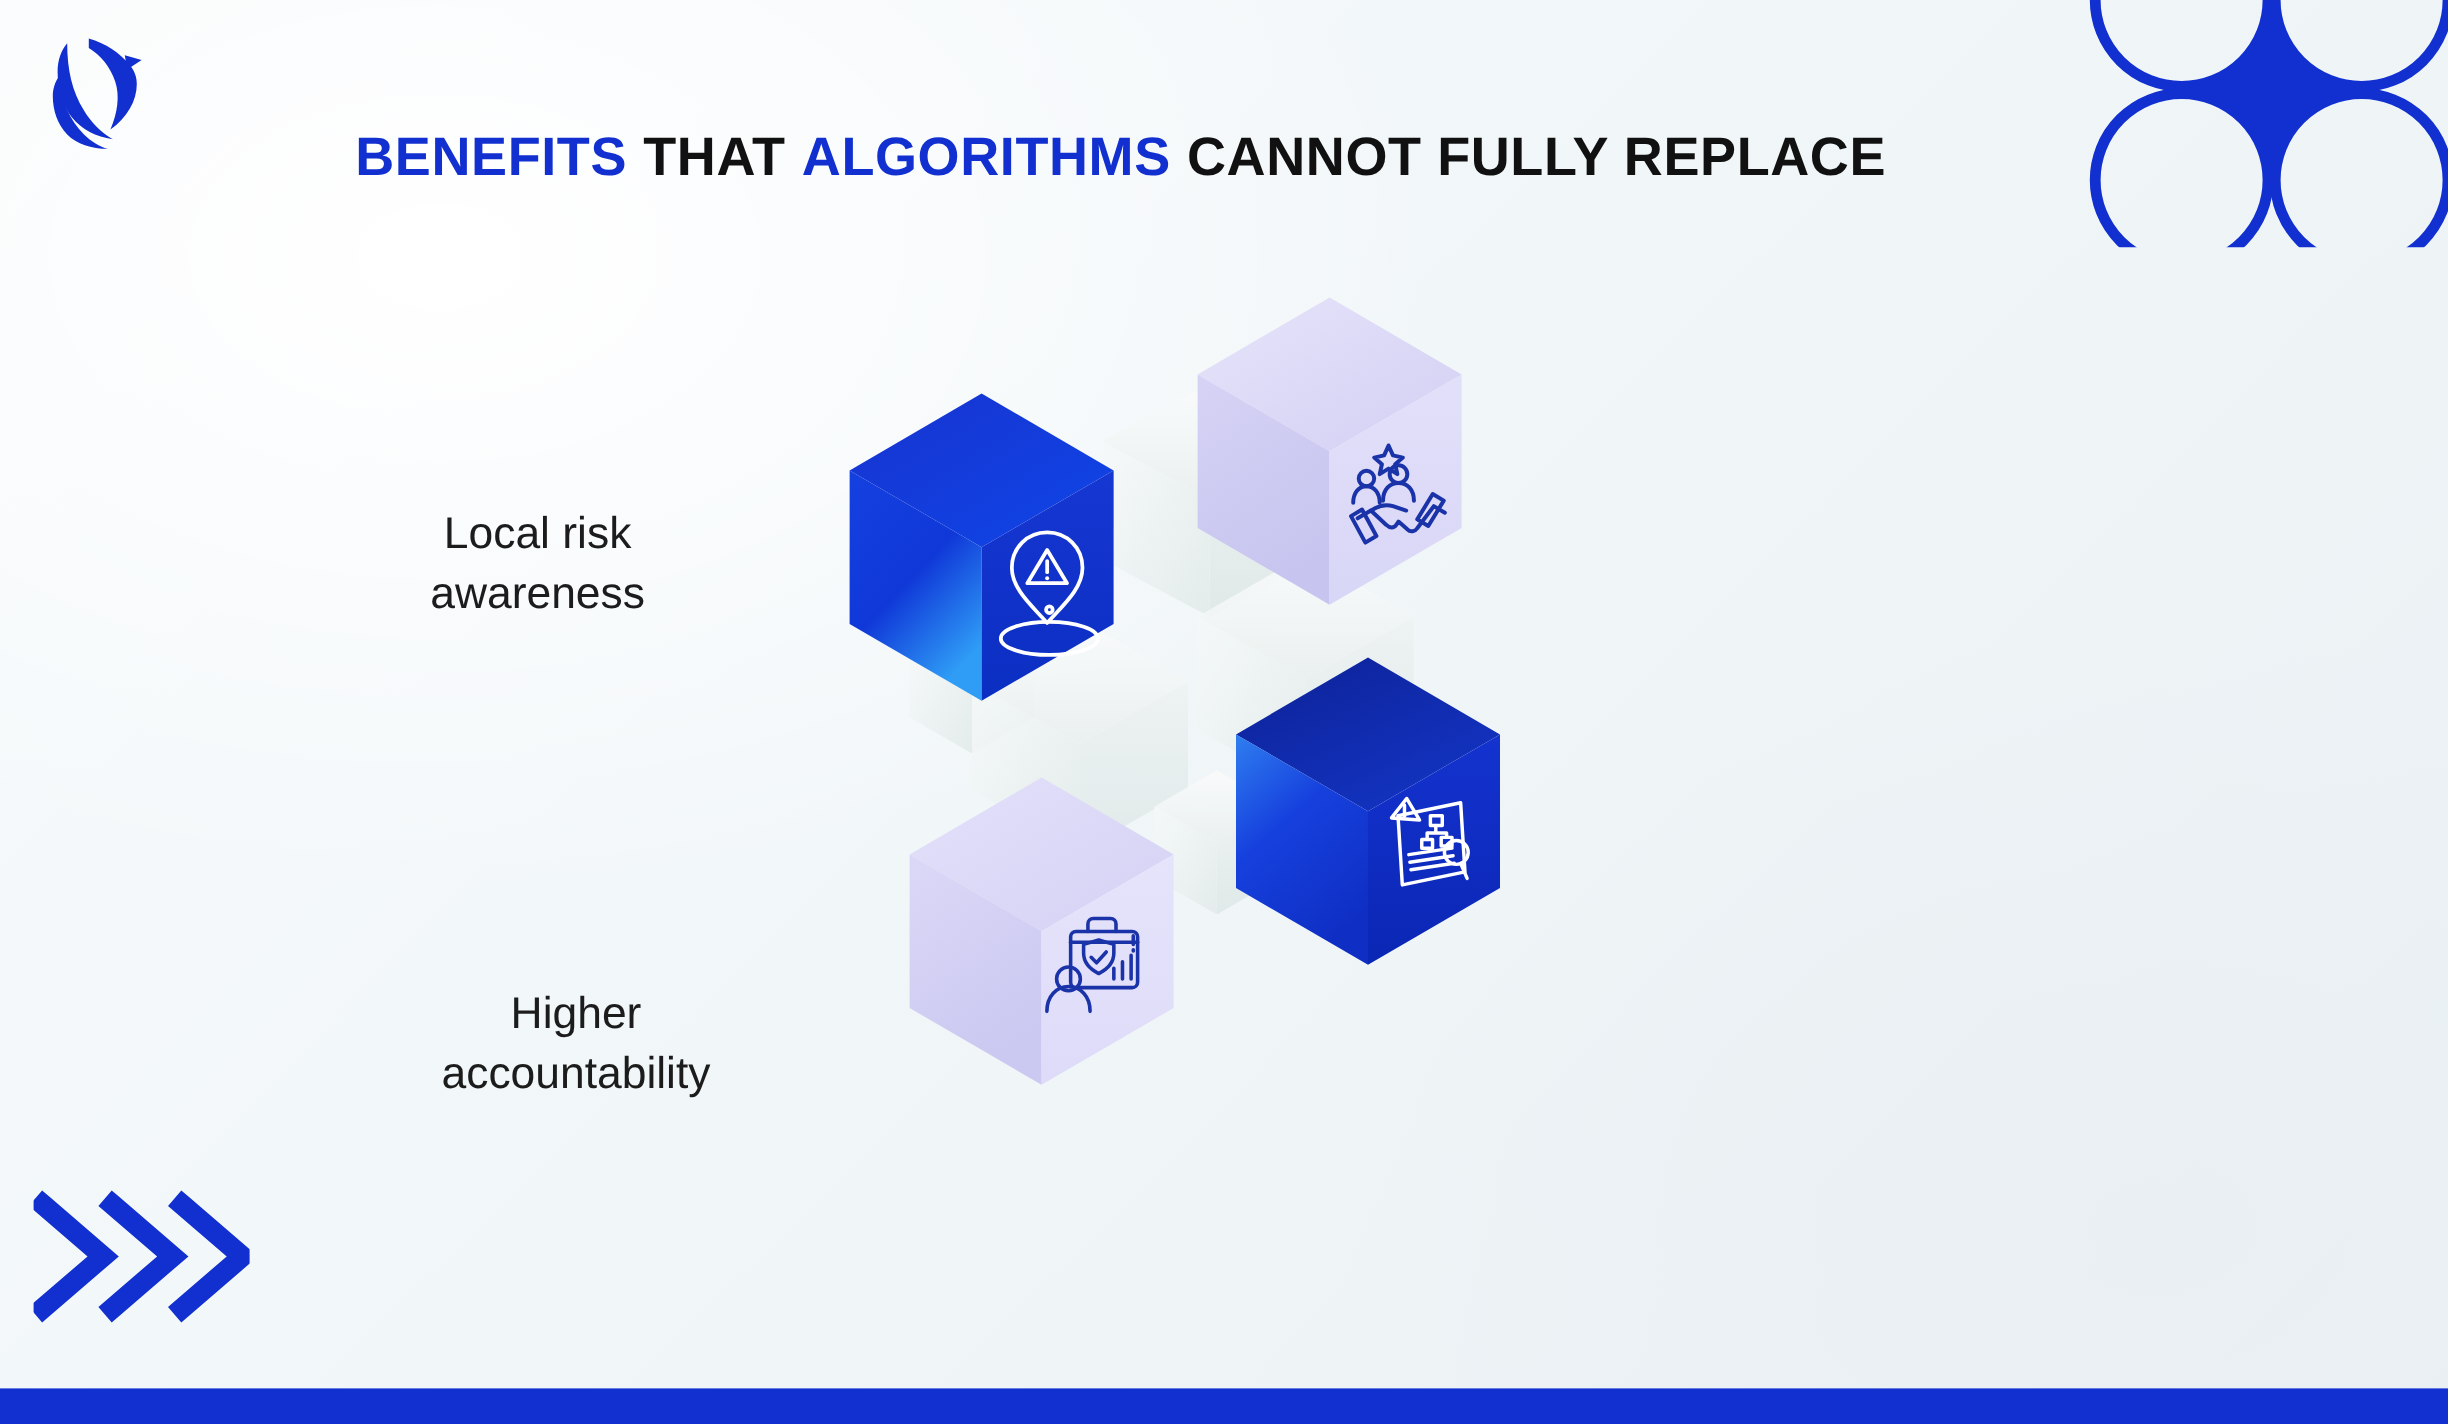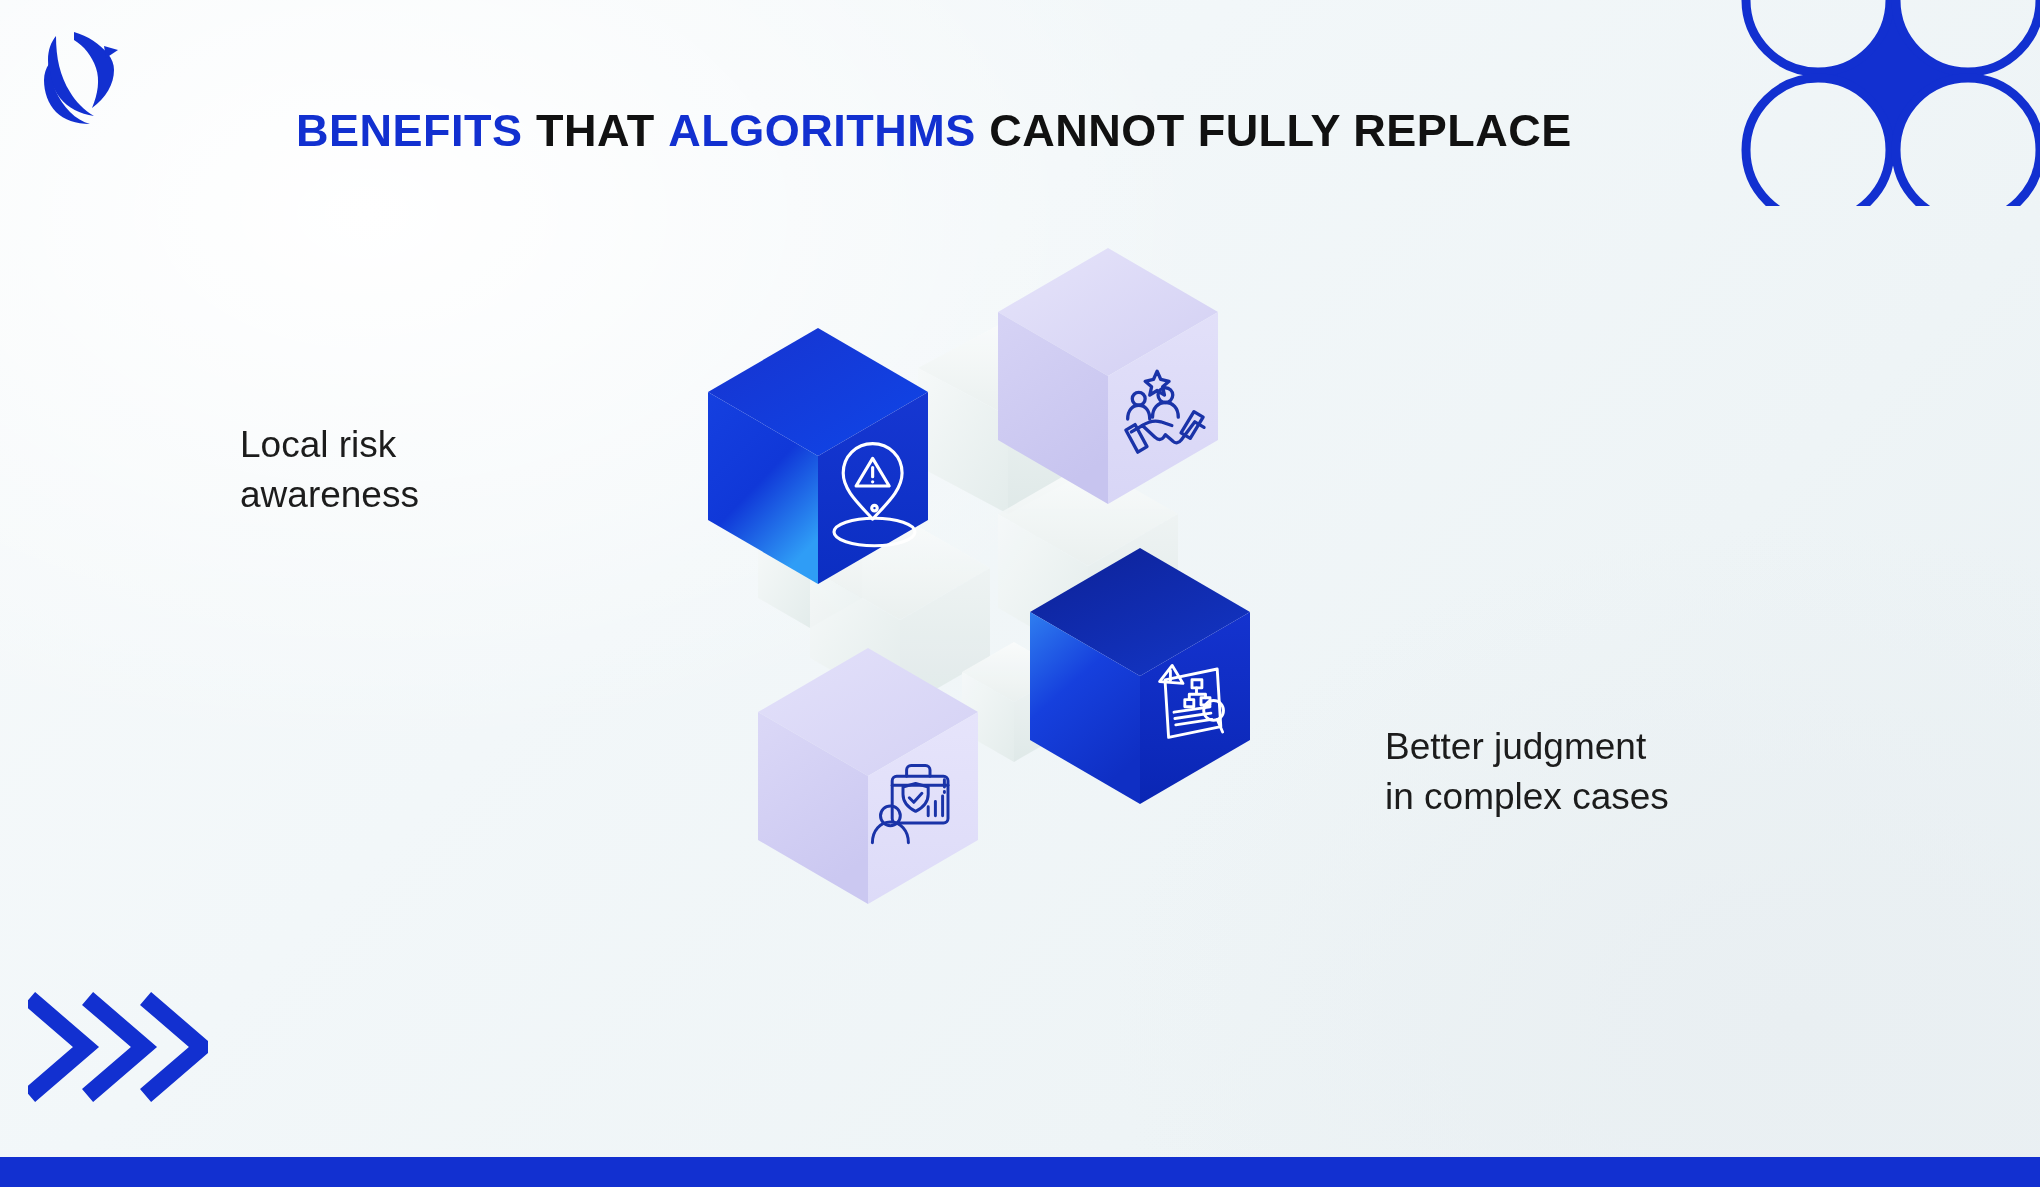--- a/index.html
+++ b/index.html
@@ -82,21 +82,21 @@
   #stage svg { display:block; }
 
   
   .label {
     position: absolute;
     font-size: 37px;
     line-height: 1.35;
     color: #1c1c1c;
     white-space: pre-line;
   }
-  .label.right-al { text-align: left; }
+  .label.right-al { text-align: center; }
   .label.left-al  { text-align: left; }
 
   #label-local    { left: 240px;  top: 420px;  width: 416px; }
   #label-stronger { left: 1320px; top: 377px;  width: 470px; }
   #label-better   { left: 1385px; top: 722px;  width: 470px; }
   #label-higher   { left: 235px;  top: 820px;  width: 490px; }
 </style>
 </head>
 <body>
 
@@ -321,23 +321,23 @@
           <path d="M-4 92 c0 -14 9 -23 20 -23 c11 0 20 9 20 23"></path>
         </g>
       </g>
     </svg>
   </div>
 
   <div class="label right-al" id="label-local">Local risk
 awareness</div>
 
 
-  <div class="label left-al" id="label-better">Better judgment
-in complex cases</div>
-
+
+  <div class="label right-al" id="label-higher">Higher
+accountability</div>
 
   <div id="chevrons">
     <svg viewBox="0 0 180 115" width="180" height="115" aria-hidden="true">
       <g fill="none" stroke="#1230d0" stroke-width="17" stroke-linecap="square" stroke-linejoin="miter">
         <polyline points="8,14 58,57 8,100"></polyline>
         <polyline points="66,14 116,57 66,100"></polyline>
         <polyline points="124,14 174,57 124,100"></polyline>
       </g>
     </svg>
   </div>

